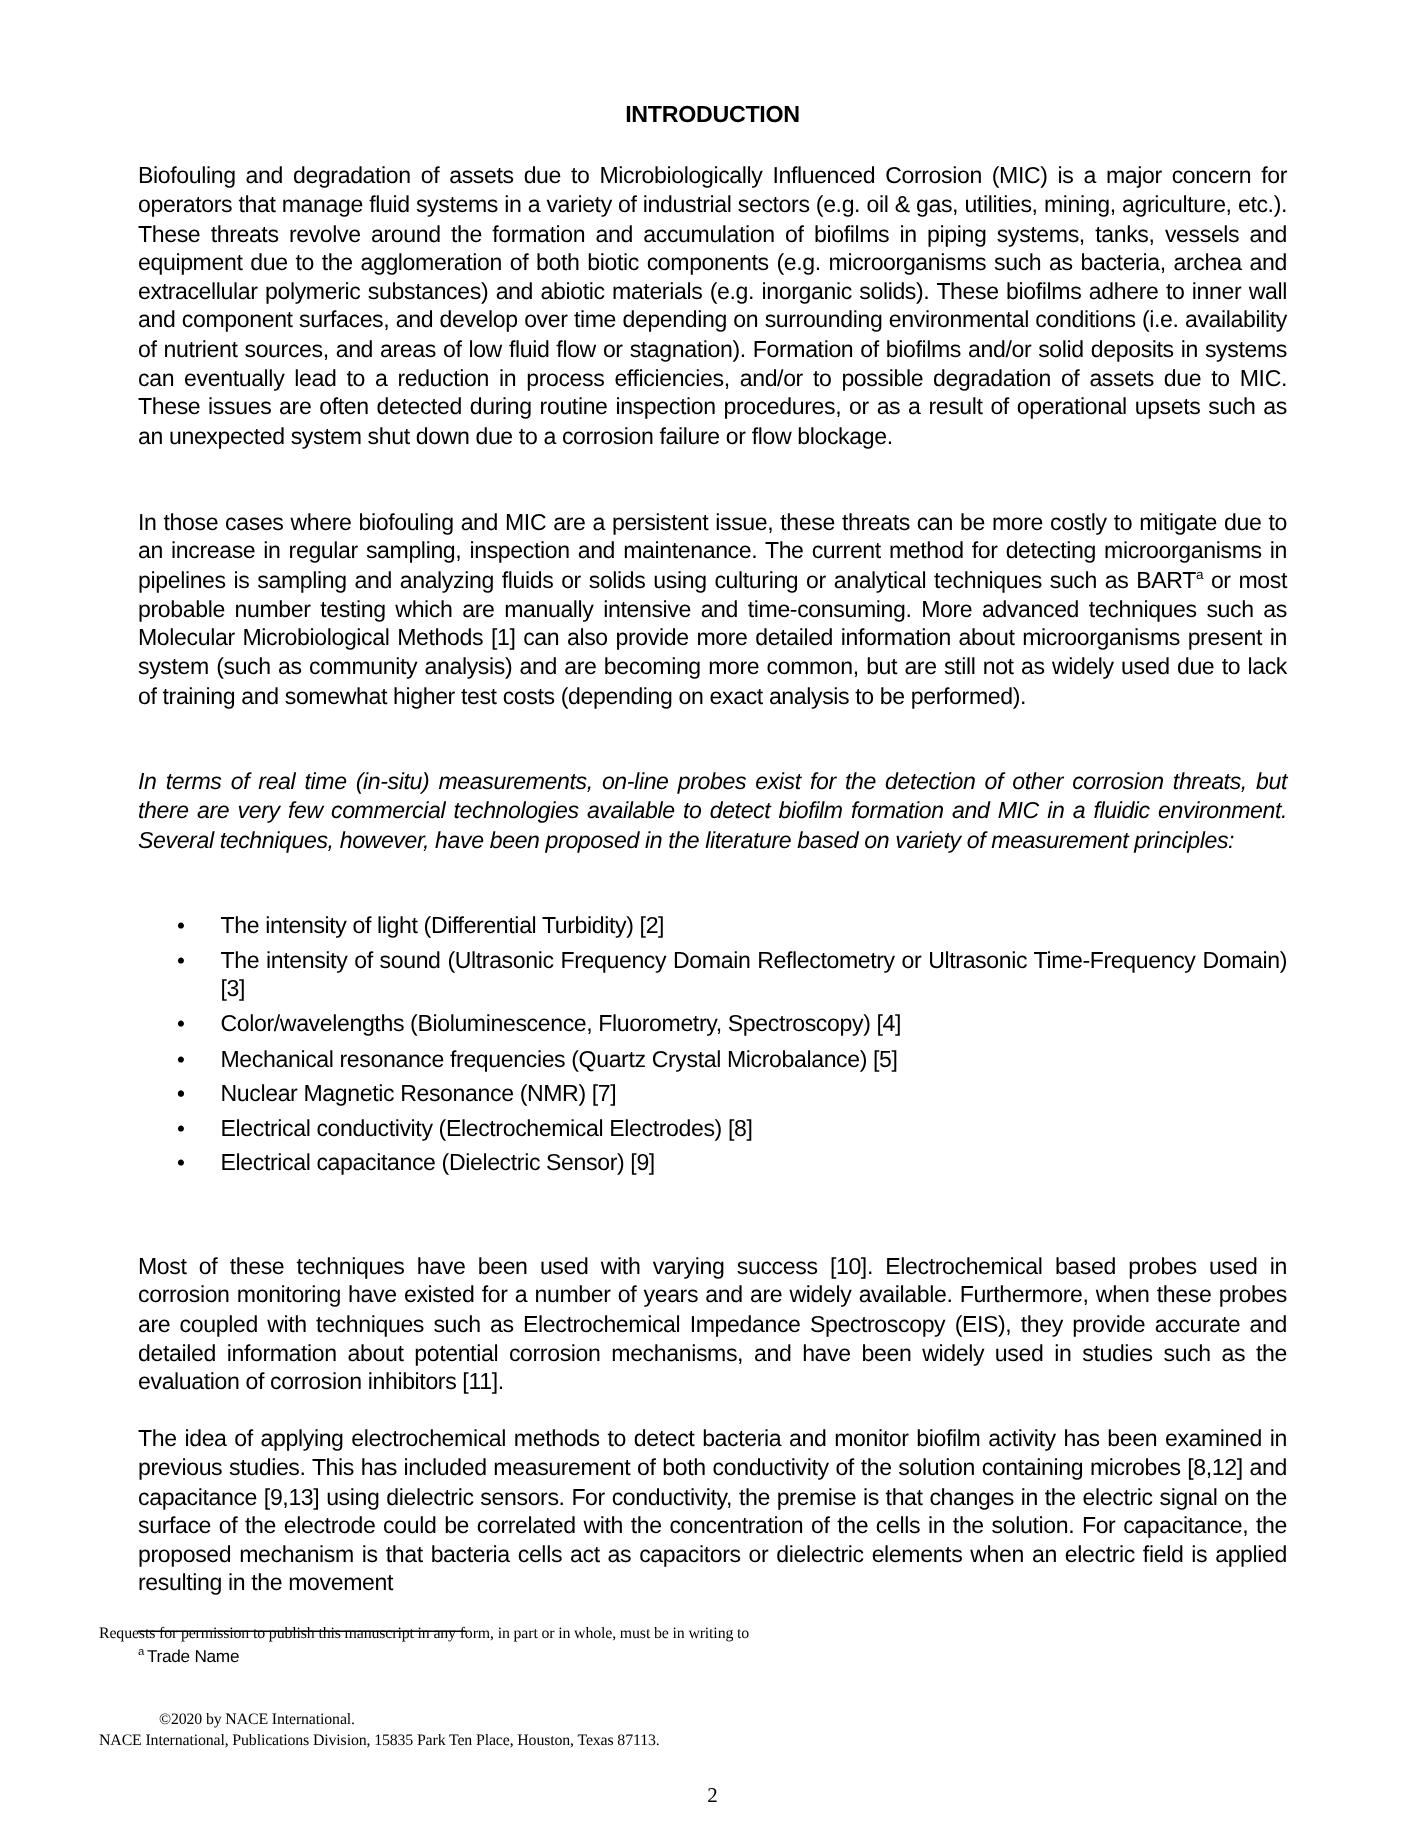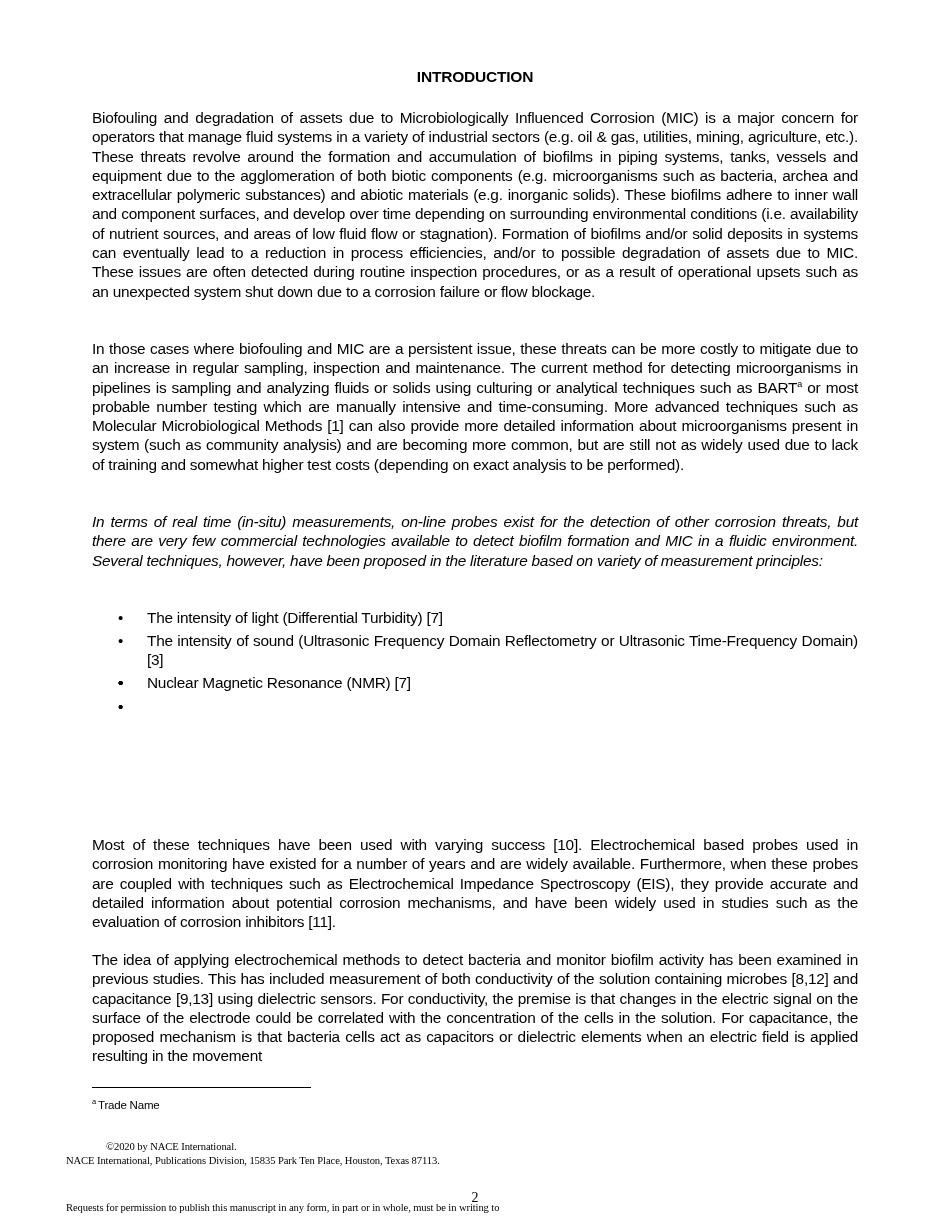--- a/index.html
+++ b/index.html
@@ -126,37 +126,37 @@
 
   <div class="heading">INTRODUCTION</div>
 
   <p class="para" style="top:108px;">Biofouling and degradation of assets due to Microbiologically Influenced Corrosion (MIC) is a major concern for operators that manage fluid systems in a variety of industrial sectors (e.g. oil &amp; gas, utilities, mining, agriculture, etc.). These threats revolve around the formation and accumulation of biofilms in piping systems, tanks, vessels and equipment due to the agglomeration of both biotic components (e.g. microorganisms such as bacteria, archea and extracellular polymeric substances) and abiotic materials (e.g. inorganic solids). These biofilms adhere to inner wall and component surfaces, and develop over time depending on surrounding environmental conditions (i.e. availability of nutrient sources, and areas of low fluid flow or stagnation). Formation of biofilms and/or solid deposits in systems can eventually lead to a reduction in process efficiencies, and/or to possible degradation of assets due to MIC. These issues are often detected during routine inspection procedures, or as a result of operational upsets such as an unexpected system shut down due to a corrosion failure or flow blockage.</p>
 
   <p class="para" style="top:339px;"><span>In those cases where biofouling and MIC are a persistent issue, these threats can be more costly to mitigate due to an increase in regular sampling, inspection and maintenance. The current method for detecting microorganisms in pipelines is sampling and analyzing fluids or solids using culturing or analytical techniques such as BART</span><sup>a</sup><span> or most probable number testing which are manually intensive and time-consuming. More advanced techniques such as Molecular Microbiological Methods [1] can also provide more detailed information about microorganisms present in system (such as community analysis) and are becoming more common, but are still not as widely used due to lack of training and somewhat higher test costs (depending on exact analysis to be performed).</span></p>
 
   <p class="para" style="top:512px;font-style:italic;">In terms of real time (in-situ) measurements, on-line probes exist for the detection of other corrosion threats, but there are very few commercial technologies available to detect biofilm formation and MIC in a fluidic environment. Several techniques, however, have been proposed in the literature based on variety of measurement principles:</p>
 
   <ul class="bullets">
-    <li><span class="dot">•</span><span>The intensity of light (Differential Turbidity) [7]</span></li>
+    <li><span class="dot">•</span><span>The intensity of light (Differential Turbidity) [2]</span></li>
     <li><span class="dot">•</span><span>The intensity of sound (Ultrasonic Frequency Domain Reflectometry or Ultrasonic Time-Frequency Domain) [3]</span></li>
-    <li><span class="dot">•</span></li>
-    <li><span class="dot">•</span></li>
+    <li><span class="dot">•</span><span>Color/wavelengths (Bioluminescence, Fluorometry, Spectroscopy) [4]</span></li>
+    <li><span class="dot">•</span><span>Mechanical resonance frequencies (Quartz Crystal Microbalance) [5]</span></li>
     <li><span class="dot">•</span></li>
     <li><span class="dot">•</span><span>Nuclear Magnetic Resonance (NMR) [7]</span></li>
-    <li><span class="dot">•</span></li>
-    <li><span class="dot">•</span></li>
+    <li><span class="dot">•</span><span>Electrical conductivity (Electrochemical Electrodes) [8]</span></li>
+    <li><span class="dot">•</span><span>Electrical capacitance (Dielectric Sensor) [9]</span></li>
   </ul>
 
   <p class="para" style="top:835px;">Most of these techniques have been used with varying success [10]. Electrochemical based probes used in corrosion monitoring have existed for a number of years and are widely available. Furthermore, when these probes are coupled with techniques such as Electrochemical Impedance Spectroscopy (EIS), they provide accurate and detailed information about potential corrosion mechanisms, and have been widely used in studies such as the evaluation of corrosion inhibitors [11].</p>
 
   <p class="para" style="top:950px;">The idea of applying electrochemical methods to detect bacteria and monitor biofilm activity has been examined in previous studies. This has included measurement of both conductivity of the solution containing microbes [8,12] and capacitance [9,13] using dielectric sensors. For conductivity, the premise is that changes in the electric signal on the surface of the electrode could be correlated with the concentration of the cells in the solution. For capacitance, the proposed mechanism is that bacteria cells act as capacitors or dielectric elements when an electric field is applied resulting in the movement</p>
 
   <div class="footnote-rule"></div>
 
   <div class="footnote"><sup>a</sup><span>Trade Name</span></div>
 
   <div class="legal" style="top:1140px;margin-left:40px;">©2020 by NACE International.</div>
-  <div class="legal" style="top:1201px;">Requests for permission to publish this manuscript in any form, in part or in whole, must be in writing to</div>
+  <div class="legal" style="top:1083px;">Requests for permission to publish this manuscript in any form, in part or in whole, must be in writing to</div>
   <div class="legal" style="top:1154px;">NACE International, Publications Division, 15835 Park Ten Place, Houston, Texas 87113.</div>
 
   <div class="page-number">2</div>
 
 </div>
 
 </body></html>

